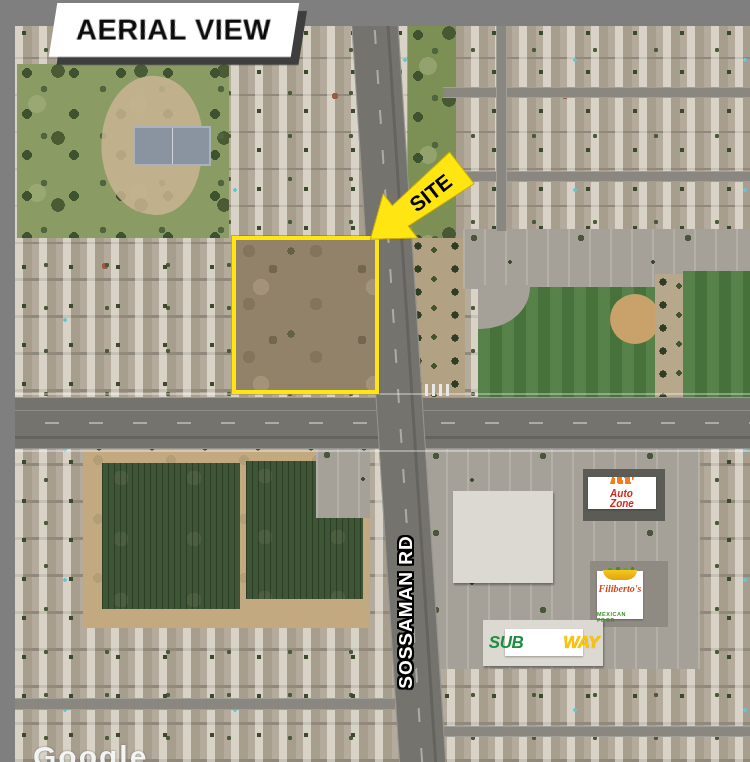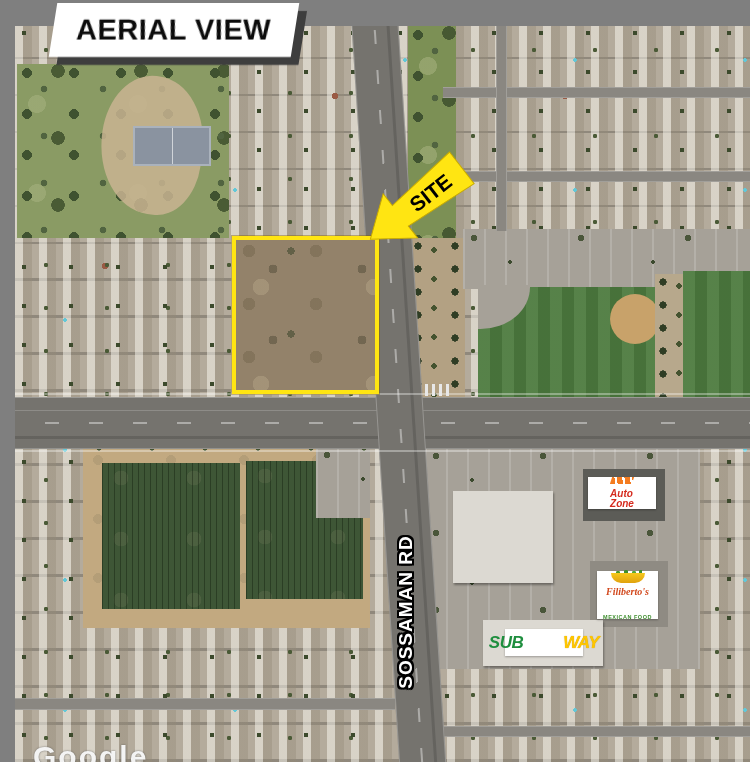--- a/index.html
+++ b/index.html
@@ -131,21 +131,21 @@
 
   
   .logo{background:#fff;display:flex;flex-direction:column;align-items:center;justify-content:center;z-index:15;box-shadow:0 1px 2px rgba(0,0,0,.3);}
   .cvs-logo{left:435px;top:477px;width:95px;height:53px;}
   .cvs-name{color:#CC0000;font-weight:bold;font-size:28px;line-height:26px;letter-spacing:-1px;}
   .cvs-tag{color:#CC0000;font-weight:bold;font-size:11px;letter-spacing:1px;line-height:12px;}
   .az-logo{left:573px;top:451px;width:68px;height:32px;flex-direction:column;gap:5px;}
   .az-slash{width:22px;height:18px;background:repeating-linear-gradient(65deg,#F47C20 0 5px,#fff 5px 7px);transform:skewX(-18deg);}
   .az-text{display:flex;flex-direction:column;align-items:flex-start;}
   .az-text span{color:#D52B1E;font-weight:bold;font-style:italic;font-size:10px;line-height:10px;}
-  .fil-logo{left:582px;top:545px;width:61px;height:48px;gap:17px;}
+  .fil-logo{left:582px;top:545px;width:46px;height:48px;gap:17px;}
   .taco{position:relative;width:34px;height:13px;}
   .taco-shell{position:absolute;left:0;top:3px;width:34px;height:10px;background:linear-gradient(#f6c81c,#e0a20e);border-radius:0 0 34px 34px;}
   .taco-fill{position:absolute;left:3px;top:0;width:28px;height:6px;background:
     radial-gradient(circle 3px at 4px 3px,#4d9a2e 70%,rgba(0,0,0,0) 72%),
     radial-gradient(circle 3px at 12px 2px,#3f8f2f 70%,rgba(0,0,0,0) 72%),
     radial-gradient(circle 3px at 20px 3px,#56a838 70%,rgba(0,0,0,0) 72%),
     radial-gradient(circle 3px at 27px 2px,#3f8f2f 70%,rgba(0,0,0,0) 72%);}
   .fil-name{color:#D2491E;font-weight:bold;font-style:italic;font-size:10px;line-height:10px;font-family:"Liberation Serif",serif;}
   .fil-tag{color:#3F8F2F;font-weight:bold;font-size:5.5px;letter-spacing:.5px;line-height:6px;}
   .sub-logo{left:490px;top:603px;width:78px;height:27px;flex-direction:row;gap:40px;}

